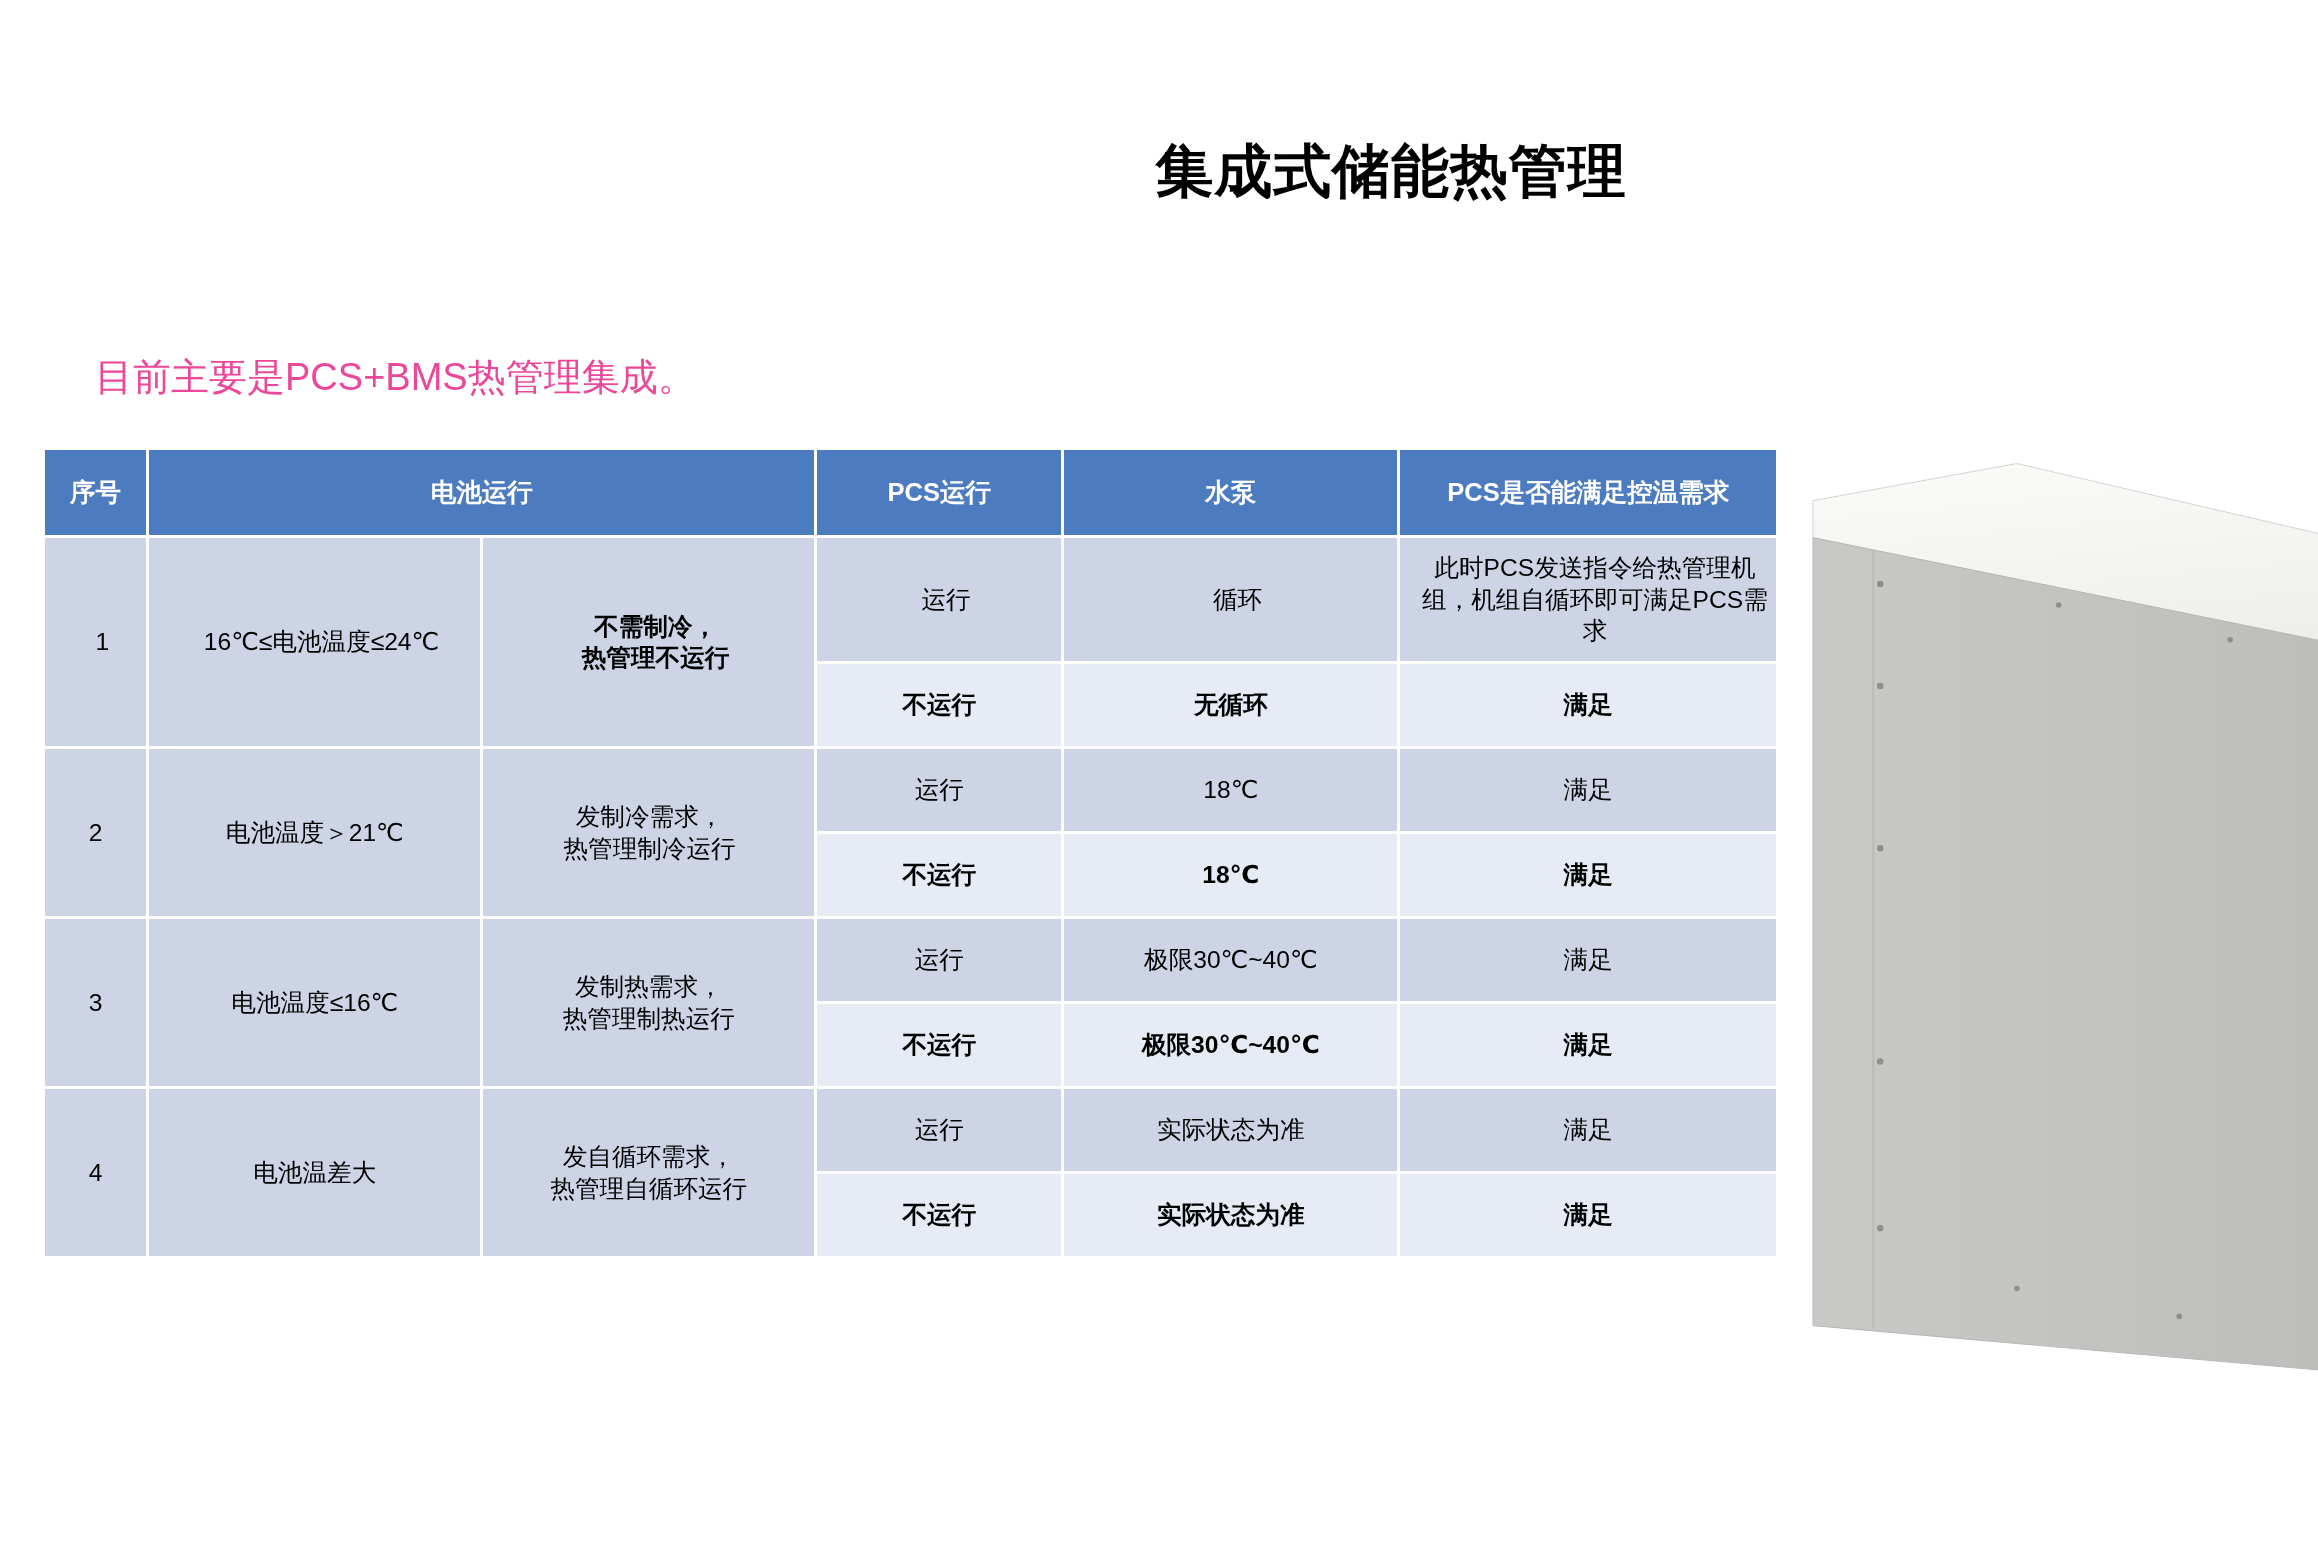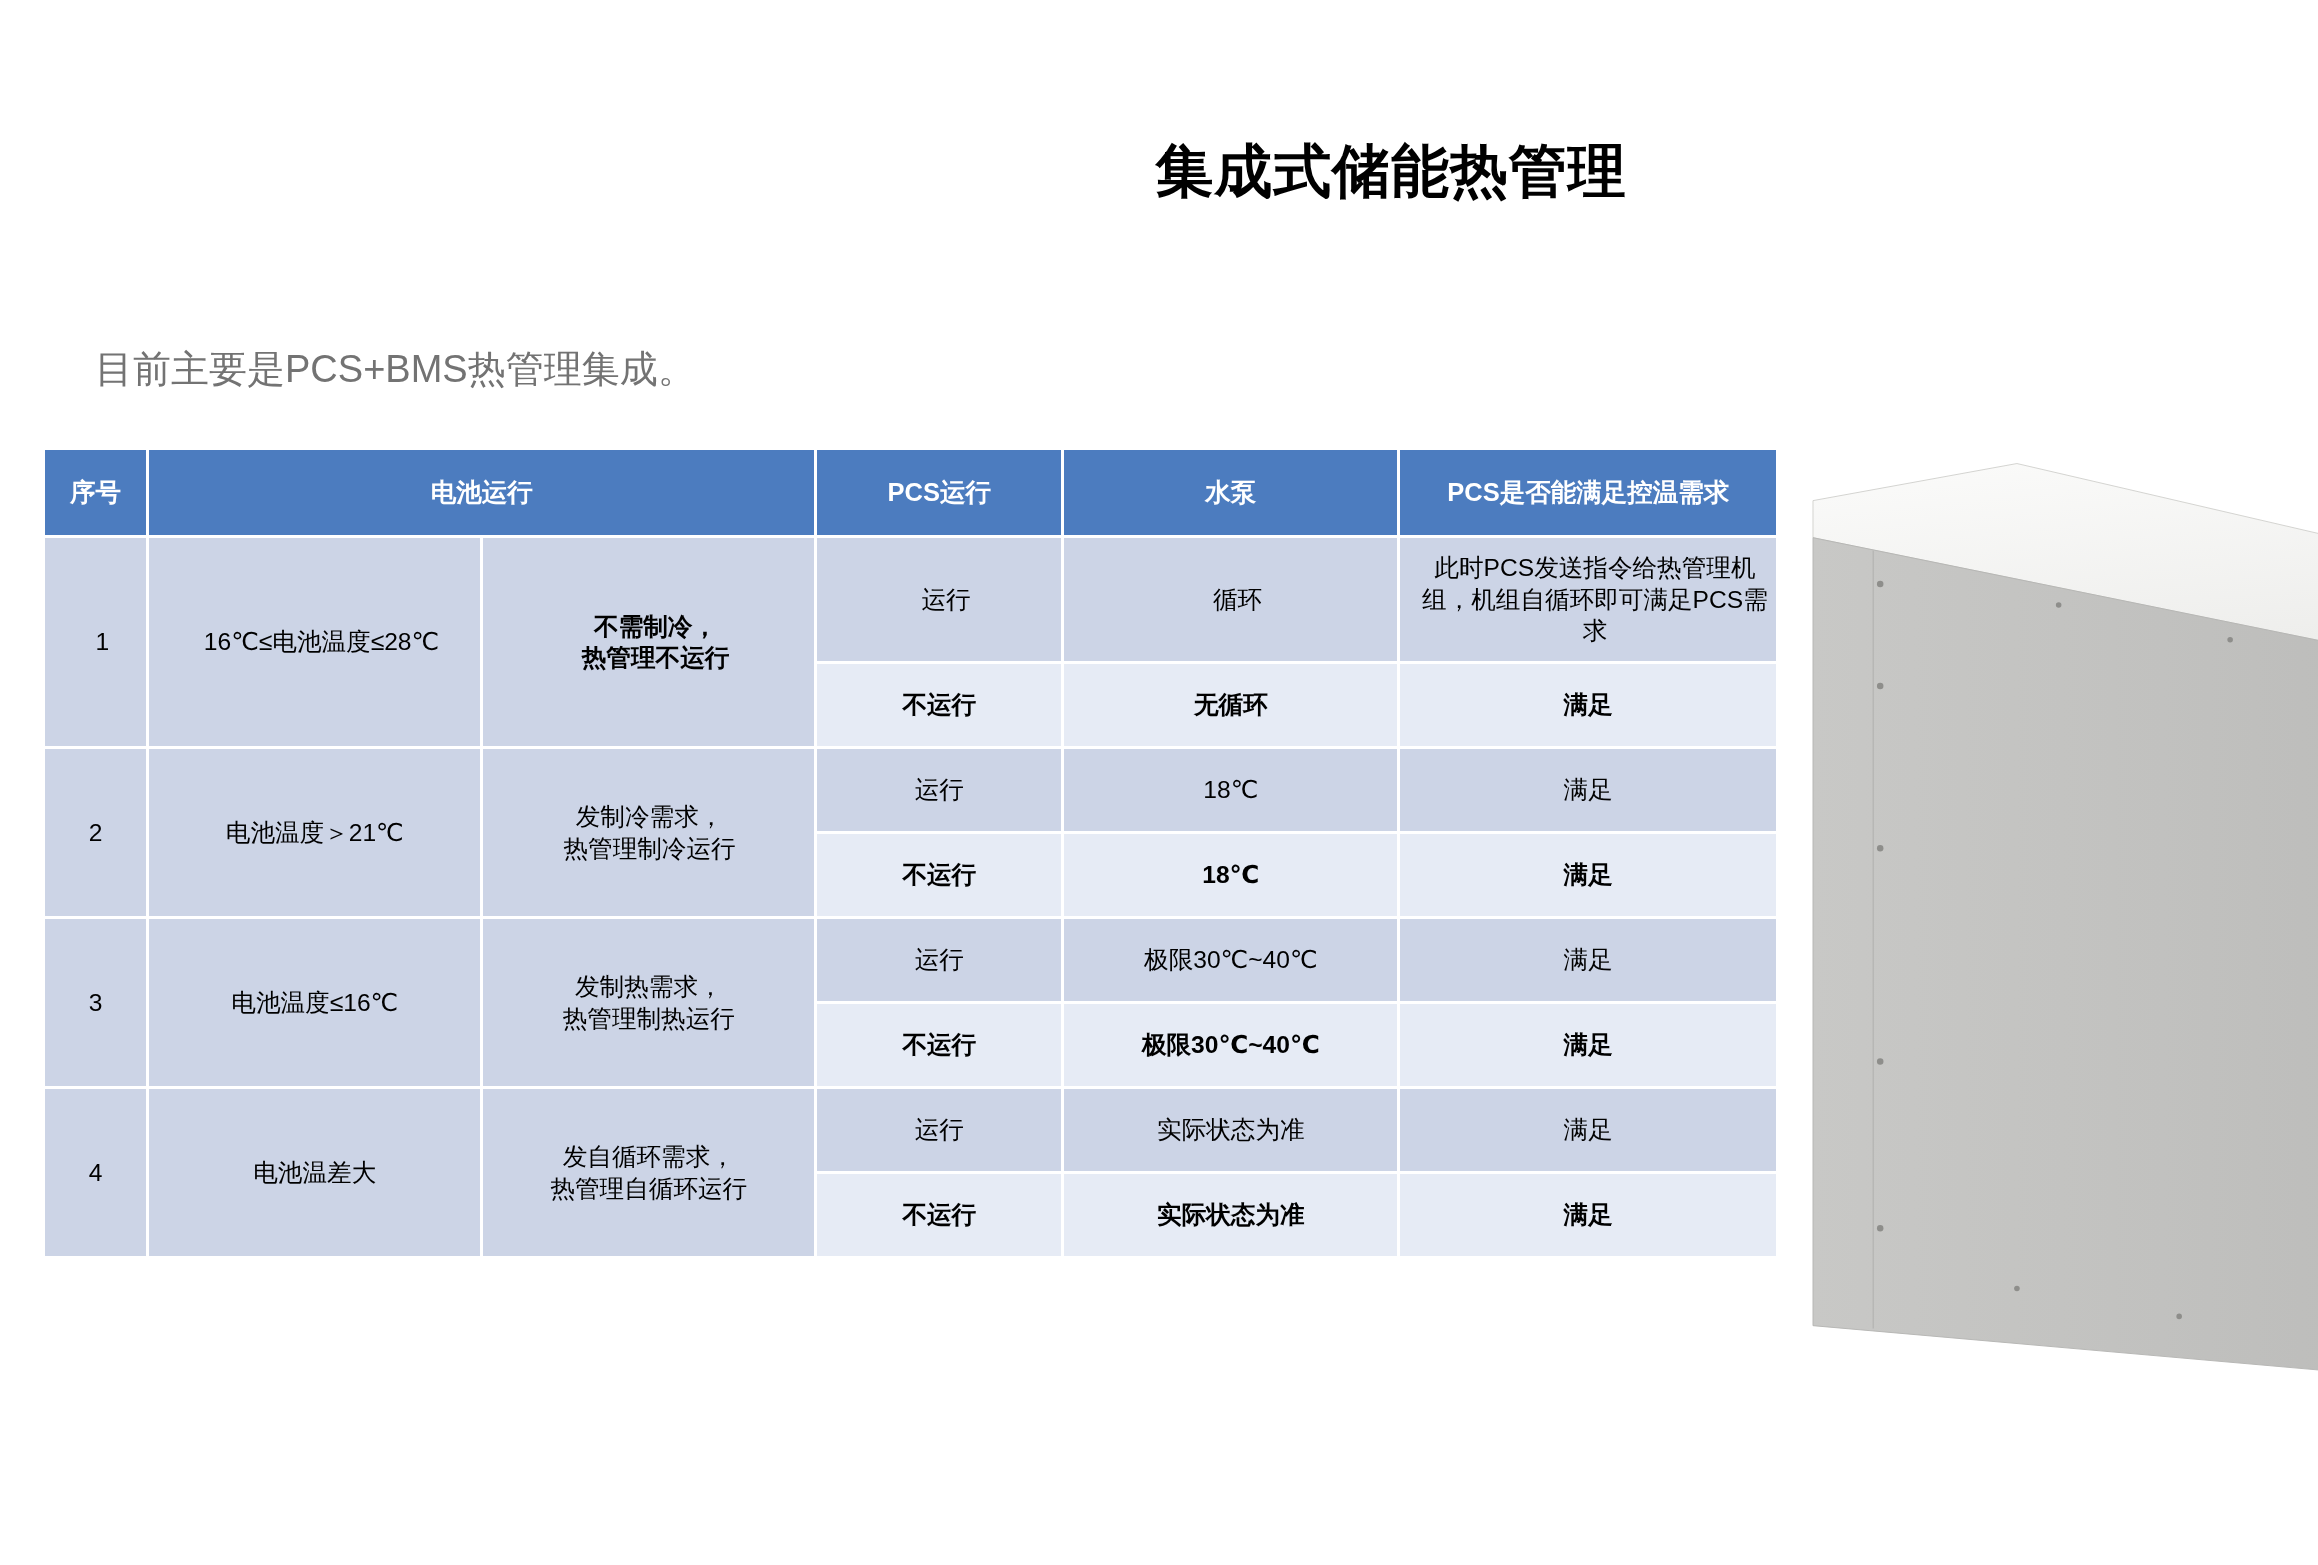--- a/index.html
+++ b/index.html
@@ -17,23 +17,23 @@
     text-align:center;
     font-size:58px;
     font-weight:bold;
     color:#000000;
     letter-spacing:0.9px;
     line-height:1.1;
   }
   
   .subtitle{
     position:absolute;
-    top:344px;left:95px;
+    top:352px;left:95px;
     font-size:38px;
-    color:#737373;
+    color:#ec4899;
     white-space:nowrap;
   }
   
   .table-wrap{
     position:absolute;
     left:42px;top:447px;
     width:1737px;
   }
   table.thermal-table{
     border-collapse:separate;
@@ -100,21 +100,21 @@
         <th colspan="2">电池运行</th>
         <th>PCS运行</th>
         <th>水泵</th>
         <th>PCS是否能满足控温需求</th>
       </tr>
     </thead>
     <tbody>
 
       <tr class="sub-row sub-row-tall">
         <td class="shade-a" rowspan="2">1</td>
-        <td class="shade-a" rowspan="2">16℃≤电池温度≤28℃</td>
+        <td class="shade-a" rowspan="2">16℃≤电池温度≤24℃</td>
         <td class="shade-a" rowspan="2" style="white-space:pre-line;font-weight:bold;">不需制冷，
 热管理不运行</td>
         <td class="shade-a">运行</td>
         <td class="shade-a">循环</td>
         <td class="shade-a long-note">此时PCS发送指令给热管理机组，机组自循环即可满足PCS需求</td>
       </tr>
       <tr class="sub-row">
         <td class="shade-b">不运行</td>
         <td class="shade-b">无循环</td>
         <td class="shade-b">满足</td>

